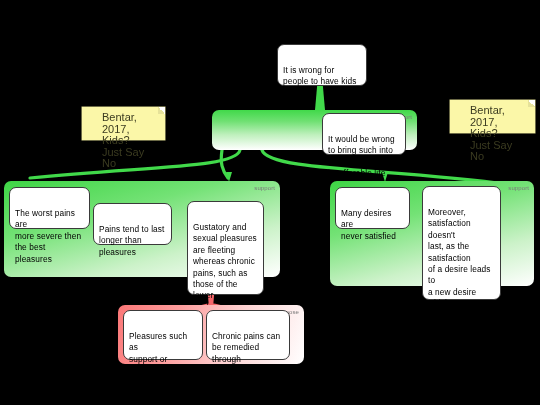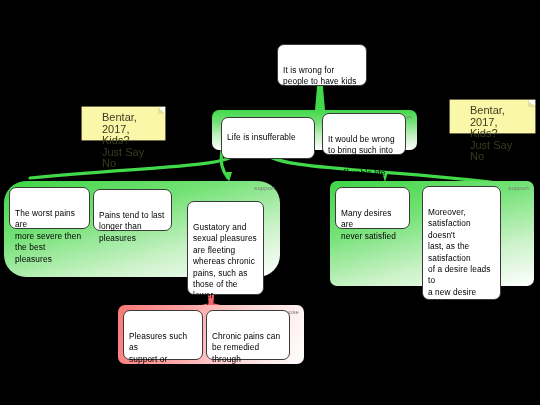--- a/index.html
+++ b/index.html
@@ -48,38 +48,35 @@
     <path d="M196 308 C202 302 220 302 226 308 L226 312 L196 312 Z" fill="#f4666a"></path>
   </svg>
 
   <div class="node" style="left:277px;top:44px;width:90px;height:32px;">
     <span>It is wrong for
 people to have kids</span>
   </div>
 
   <div class="group support" style="left:212px;top:110px;width:205px;height:40px;">
     <div class="group-label">support</div>
-    <div class="node" style="left:9px;top:7px;width:94px;height:26px;display:flex;align-items:center;">
-      <span>Life is insufferable</span>
-    </div>
     <div class="node" style="left:110px;top:3px;width:84px;height:36px;">
       <span>It would be wrong
 to bring such into an
 insufferable life</span>
     </div>
   </div>
 
-  <div class="group support-wide" style="left:4px;top:181px;width:276px;height:96px;border-radius:22px;">
+  <div class="group support-wide" style="left:4px;top:181px;width:276px;height:96px;">
     <div class="group-label">support</div>
     <div class="node" style="left:5px;top:6px;width:81px;height:40px;">
       <span>The worst pains are
 more severe then
 the best pleasures</span>
     </div>
-    <div class="node" style="left:89px;top:8px;width:79px;height:40px;">
+    <div class="node" style="left:89px;top:22px;width:79px;height:40px;">
       <span>Pains tend to last
 longer than
 pleasures</span>
     </div>
     <div class="node" style="left:171px;top:20px;width:77px;height:94px;margin-left:12px;">
       <span>Gustatory and
 sexual pleasures
 are fleeting
 whereas chronic
 pains, such as

